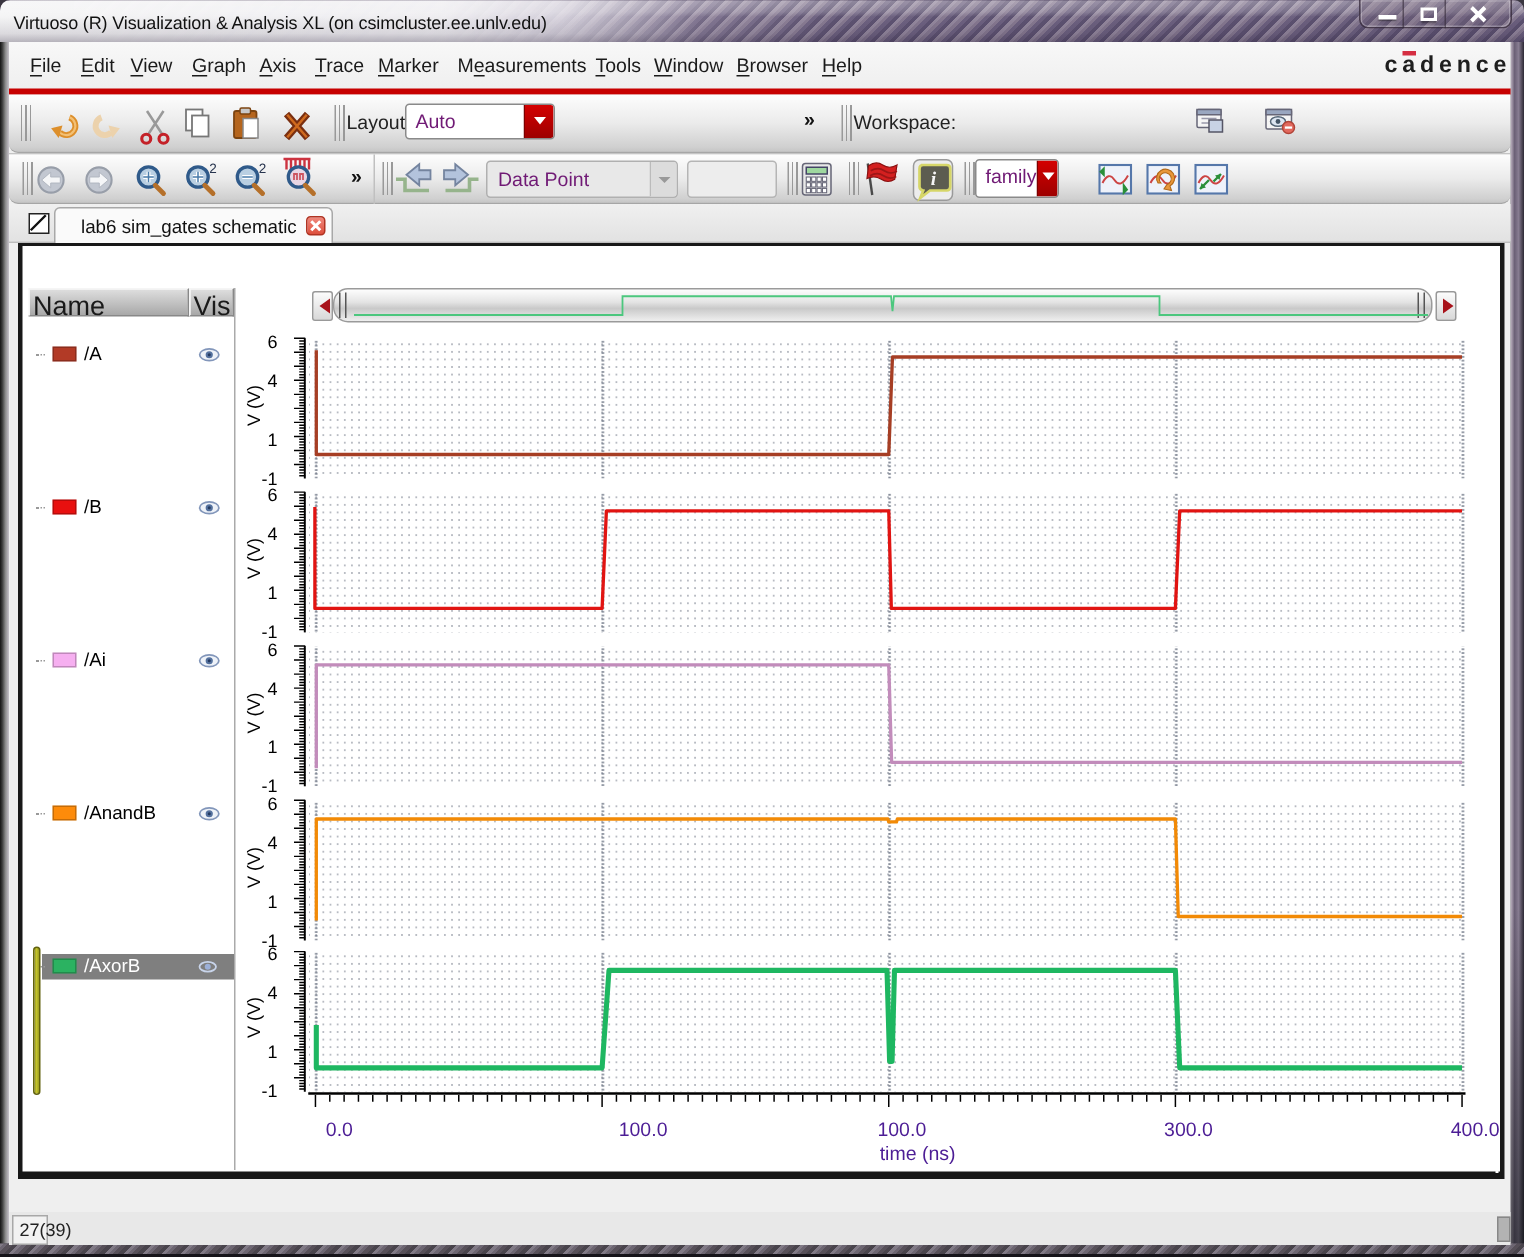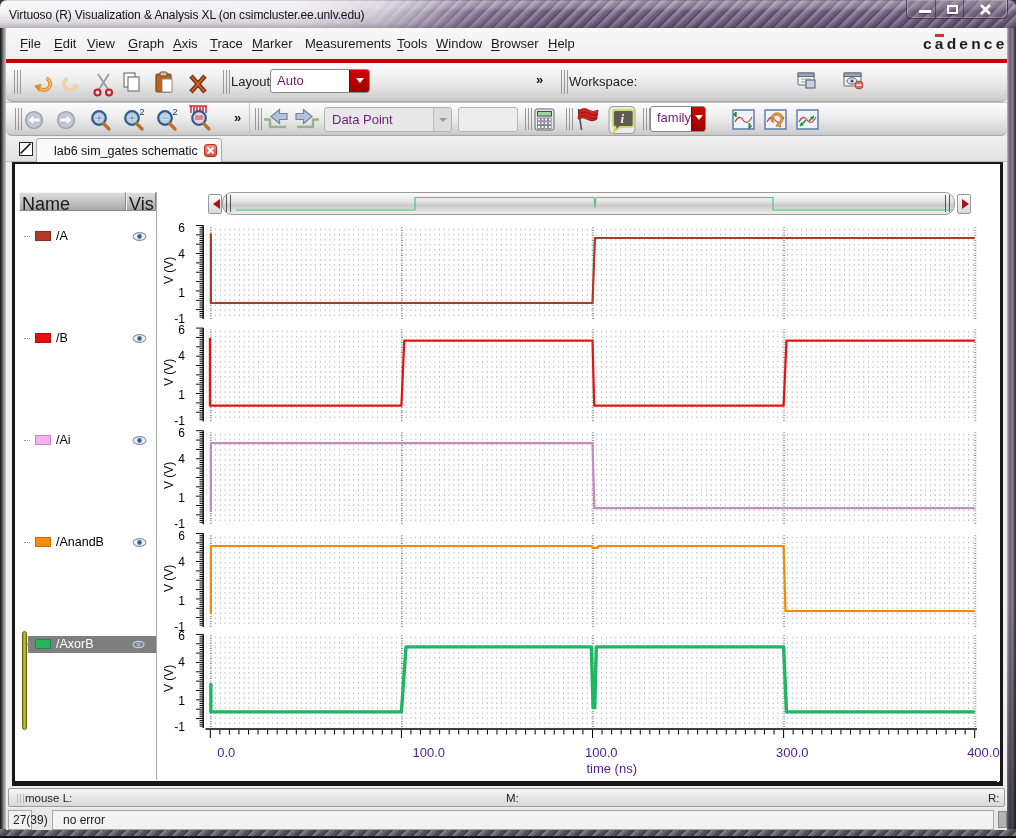--- a/index.html
+++ b/index.html
@@ -362,27 +362,18 @@
 <path d="M190.5 565.0 H962.0" stroke="#000" stroke-width="1.6"></path>
 <path d="M195.30 566.0 v8.0 M204.86 566.0 v4.5 M214.41 566.0 v4.5 M223.97 566.0 v4.5 M233.52 566.0 v4.5 M243.07 566.0 v4.5 M252.63 566.0 v4.5 M262.19 566.0 v4.5 M271.74 566.0 v4.5 M281.30 566.0 v4.5 M290.85 566.0 v4.5 M300.41 566.0 v4.5 M309.96 566.0 v4.5 M319.51 566.0 v4.5 M329.07 566.0 v4.5 M338.62 566.0 v4.5 M348.18 566.0 v4.5 M357.74 566.0 v4.5 M367.29 566.0 v4.5 M376.85 566.0 v4.5 M386.40 566.0 v8.0 M395.96 566.0 v4.5 M405.51 566.0 v4.5 M415.07 566.0 v4.5 M424.62 566.0 v4.5 M434.18 566.0 v4.5 M443.73 566.0 v4.5 M453.29 566.0 v4.5 M462.84 566.0 v4.5 M472.40 566.0 v4.5 M481.95 566.0 v4.5 M491.50 566.0 v4.5 M501.06 566.0 v4.5 M510.62 566.0 v4.5 M520.17 566.0 v4.5 M529.73 566.0 v4.5 M539.28 566.0 v4.5 M548.84 566.0 v4.5 M558.39 566.0 v4.5 M567.94 566.0 v4.5 M577.50 566.0 v8.0 M587.06 566.0 v4.5 M596.61 566.0 v4.5 M606.16 566.0 v4.5 M615.72 566.0 v4.5 M625.28 566.0 v4.5 M634.83 566.0 v4.5 M644.38 566.0 v4.5 M653.94 566.0 v4.5 M663.50 566.0 v4.5 M673.05 566.0 v4.5 M682.61 566.0 v4.5 M692.16 566.0 v4.5 M701.72 566.0 v4.5 M711.27 566.0 v4.5 M720.83 566.0 v4.5 M730.38 566.0 v4.5 M739.93 566.0 v4.5 M749.49 566.0 v4.5 M759.05 566.0 v4.5 M768.60 566.0 v8.0 M778.15 566.0 v4.5 M787.71 566.0 v4.5 M797.27 566.0 v4.5 M806.82 566.0 v4.5 M816.38 566.0 v4.5 M825.93 566.0 v4.5 M835.49 566.0 v4.5 M845.04 566.0 v4.5 M854.60 566.0 v4.5 M864.15 566.0 v4.5 M873.70 566.0 v4.5 M883.26 566.0 v4.5 M892.82 566.0 v4.5 M902.37 566.0 v4.5 M911.92 566.0 v4.5 M921.48 566.0 v4.5 M931.04 566.0 v4.5 M940.59 566.0 v4.5 M950.14 566.0 v4.5 M959.70 566.0 v8.0" stroke="#000" stroke-width="1.0"></path>
 <path d="M221.0 46.0 H400.0 V33.5 H579.0 l1 10 l1 -10 H758.0 V46.0 H937.0" stroke="#4cc77e" stroke-width="1.2"></path>
 <path d="M195.87 69.45 L195.87 139.00 L577.50 139.00 L579.98 74.00 L959.70 74.00" stroke="#a63e24" stroke-width="2.2" stroke-linejoin="round"></path>
 <path d="M194.92 174.00 L194.92 241.60 L386.40 241.60 L389.27 176.60 L577.50 176.60 L579.22 241.60 L768.60 241.60 L771.47 176.60 L959.70 176.60" stroke="#e11412" stroke-width="2.2" stroke-linejoin="round"></path>
 <path d="M195.87 348.10 L195.87 279.20 L577.50 279.20 L579.41 344.20 L959.70 344.20" stroke="#c28cbb" stroke-width="2.2" stroke-linejoin="round"></path>
 <path d="M195.87 449.60 L195.87 382.00 L576.93 382.00 L577.50 383.95 L582.66 383.95 L583.23 382.00 L768.60 382.00 L770.51 447.00 L959.70 447.00" stroke="#f28a06" stroke-width="2.2" stroke-linejoin="round"></path>
 <path d="M195.87 519.30 L195.87 547.90 L386.40 547.90 L390.99 482.90 L576.35 482.90 L578.07 543.61 L579.70 543.61 L581.32 482.90 L768.60 482.90 L771.47 547.90 L959.70 547.90" stroke="#1eb761" stroke-width="3.4" stroke-linejoin="round"></path>
 </svg>
 </div>
-<div class="abs sbar">
-<div class="grip" style="left:8px;top:5px;height:9px;opacity:0.6"></div>
-<div style="position:absolute;left:16px;top:3px">mouse L:</div>
-<div style="position:absolute;left:497px;top:3px">M:</div>
-<div style="position:absolute;left:979px;top:3px">R:</div>
-</div>
 <div class="abs" style="left:0;top:780px;width:1001px;height:22px;background:#e8e8e8">
 <div class="sfield" style="left:2px;top:2px;width:24px;height:20px">
         <span style="position:absolute;left:4px;top:2px">27(39)</span>
       </div>
-<div class="sfield" style="left:46px;top:2px;width:942px;height:20px">
-        <span style="position:absolute;left:10px;top:2px">no error</span>
-      </div>
 <div class="abs" style="left:992px;top:3px;width:9px;height:17px;background:#b3b3b3;border:1px solid #888"></div>
 </div>
 </div>
 </body></html>

